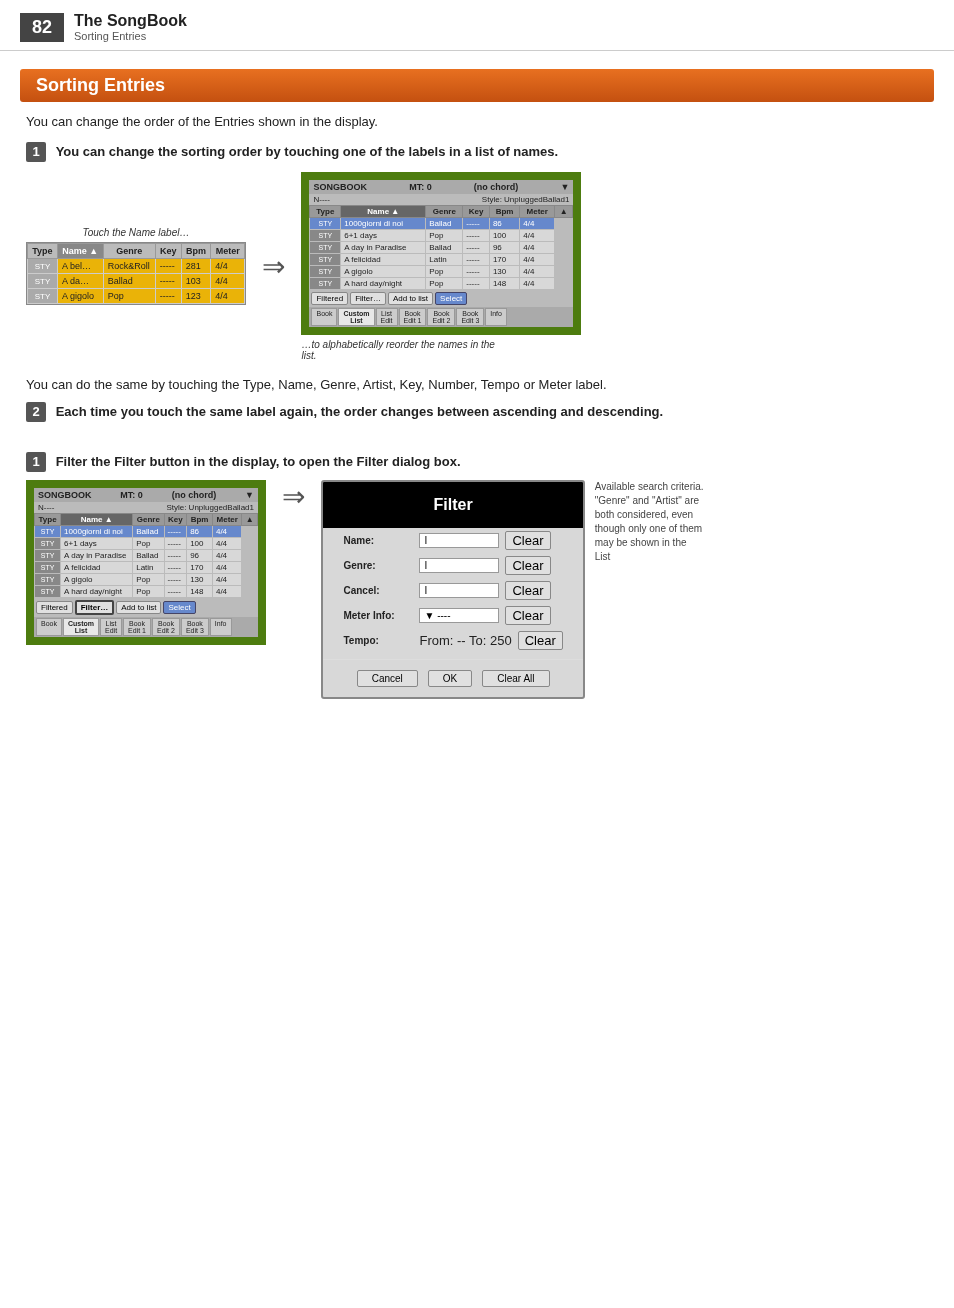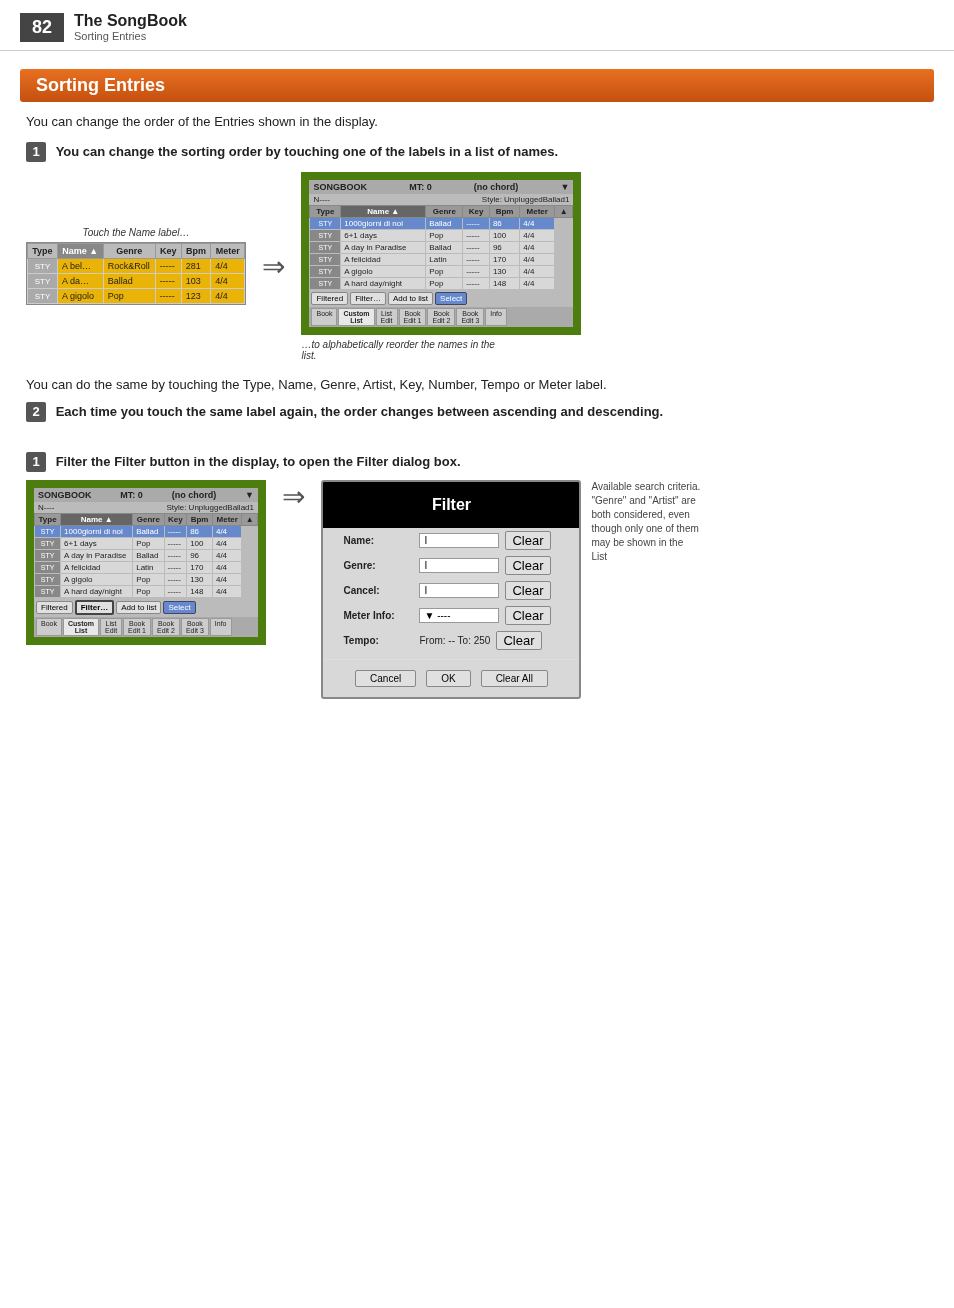--- a/index.html
+++ b/index.html
@@ -553,21 +553,21 @@
           <input class="filter-input" value="I" style="width: 80px;">
           <button class="filter-clear-btn">Clear</button>
         </div>
         <div class="filter-row">
           <span class="filter-label">Meter Info:</span>
           <input class="filter-input" value="▼ ----" style="width: 80px;">
           <button class="filter-clear-btn">Clear</button>
         </div>
         <div class="filter-row">
           <span class="filter-label">Tempo:</span>
-          <span style="font-size:10px;">From: --  To: 250</span>
+          <span style="font-size:13px;">From: --  To: 250</span>
           <button class="filter-clear-btn">Clear</button>
         </div>
         <div class="divider"></div>
         <div class="filter-dialog-footer">
           <button class="filter-footer-btn">Cancel</button>
           <button class="filter-footer-btn">OK</button>
           <button class="filter-footer-btn">Clear All</button>
         </div>
       </div>
 

